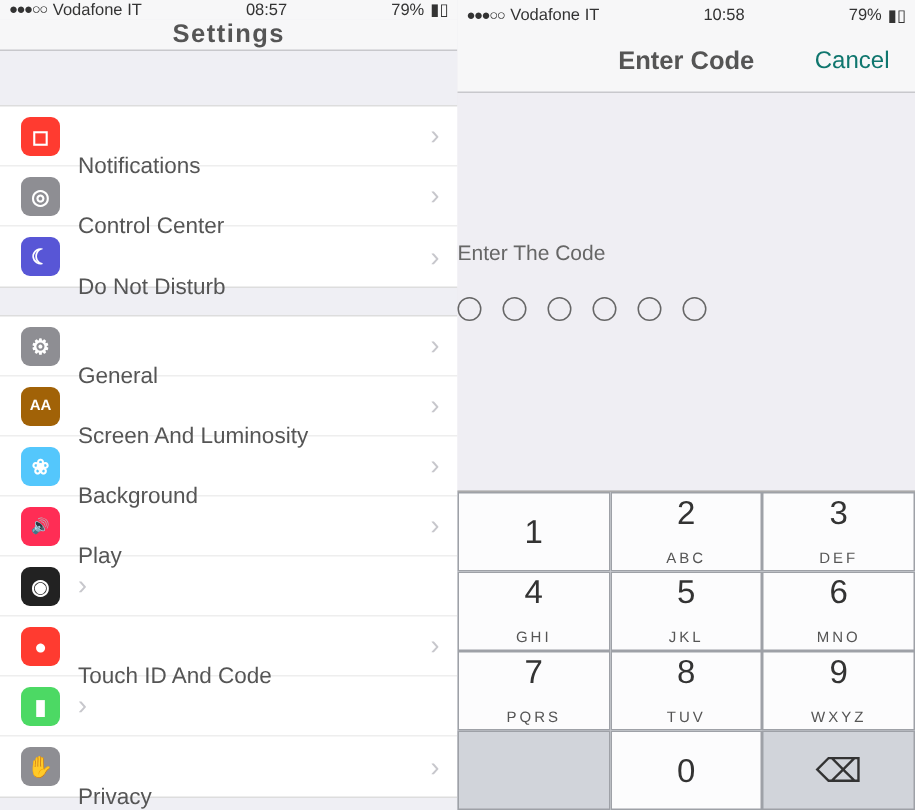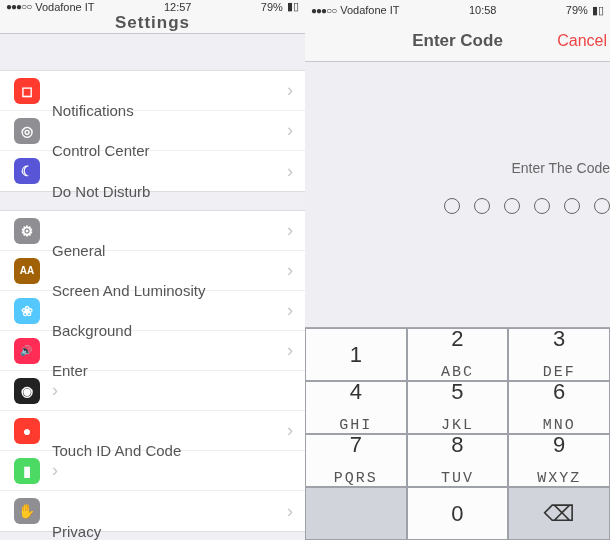--- a/index.html
+++ b/index.html
@@ -43,23 +43,23 @@
     margin-bottom: 36px;
   }
   .nav-title {
     font-size: 17px;
     font-weight: 600;
     color: #555;
     letter-spacing: 1px;
   }
   .nav-cancel {
     position: absolute;
-    right: 3px;
+    right: 17px;
     font-size: 16px;
-    color: #ef4444;
+    color: #0f766e;
   }
   .section { background: #fff; border-top: 1px solid #ddd; border-bottom: 1px solid #ddd; margin-bottom: 18px; }
   .row {
     display: flex;
     align-items: center;
     height: 40px;
     padding: 0 12px 0 14px;
     border-bottom: 1px solid #eee;
     font-size: 15px;
     color: #555;
@@ -71,21 +71,21 @@
     width: 26px; height: 26px;
     border-radius: 6px;
     margin-right: 12px;
     display: flex; align-items: center; justify-content: center;
     font-size: 14px; color: #fff; font-weight: 600;
   }
   .enter-area {
     height: 250px;
     display: flex;
     flex-direction: column;
-    align-items: flex-end;
+    align-items: flex-start;
     justify-content: center;
     gap: 22px;
   }
   .enter-label { font-size: 14px; color: #666; }
   .code-dots { display: flex; gap: 14px; font-size: 22px; color: #666; }
   .circle {
     width: 16px; height: 16px; border: 1.5px solid #666; border-radius: 50%;
     display: inline-block;
   }
   .keypad {
@@ -100,33 +100,33 @@
     background: #fcfcfd;
     border: 0.5px solid #9ea1a7;
     display: flex;
     flex-direction: column;
     align-items: center;
     justify-content: center;
     color: #333;
   }
   .key.gray { background: #d1d4da; }
   .key .num { font-size: 22px; font-weight: 400; line-height: 1; }
-  .key .sub { font-size: 15px; letter-spacing: 2px; color: #555; margin-top: 14px; font-family: Liberation Mono, monospace; }
+  .key .sub { font-size: 10px; letter-spacing: 2px; color: #555; margin-top: 14px; }
   .backspace-icon { font-size: 22px; color: #333; }
 </style>
 </head>
 <body>
 
 <div class="screen">
   <div class="status-bar">
     <div class="status-left">
       <span class="dots">●●●○○</span>
       <span>Vodafone IT</span>
     </div>
-    <span>12:57</span>
+    <span>08:57</span>
     <div class="status-right">
       <span>79%</span>
       <span>▮▯</span>
     </div>
   </div>
   <div class="nav-bar">
     <span class="nav-title">Settings</span>
   </div>
 
   <div class="section" id="sec1">
@@ -157,21 +157,21 @@
         <span class="label">Screen And Luminosity</span>
         <span class="chev">›</span>
       </div>
       <div class="row">
         <div class="ico" style="background: rgb(84, 199, 252); font-size: 14px;">❀</div>
         <span class="label">Background</span>
         <span class="chev">›</span>
       </div>
       <div class="row">
         <div class="ico" style="background: rgb(255, 45, 85); font-size: 10px;">🔊</div>
-        <span class="label">Enter</span>
+        <span class="label">Play</span>
         <span class="chev">›</span>
       </div>
       <div class="row">
         <div class="ico" style="background: rgb(34, 34, 34); font-size: 14px;">◉</div>
         <span class="chev">›</span>
       </div>
       <div class="row">
         <div class="ico" style="background: rgb(255, 59, 48); font-size: 14px;">●</div>
         <span class="label">Touch ID And Code</span>
         <span class="chev">›</span>

